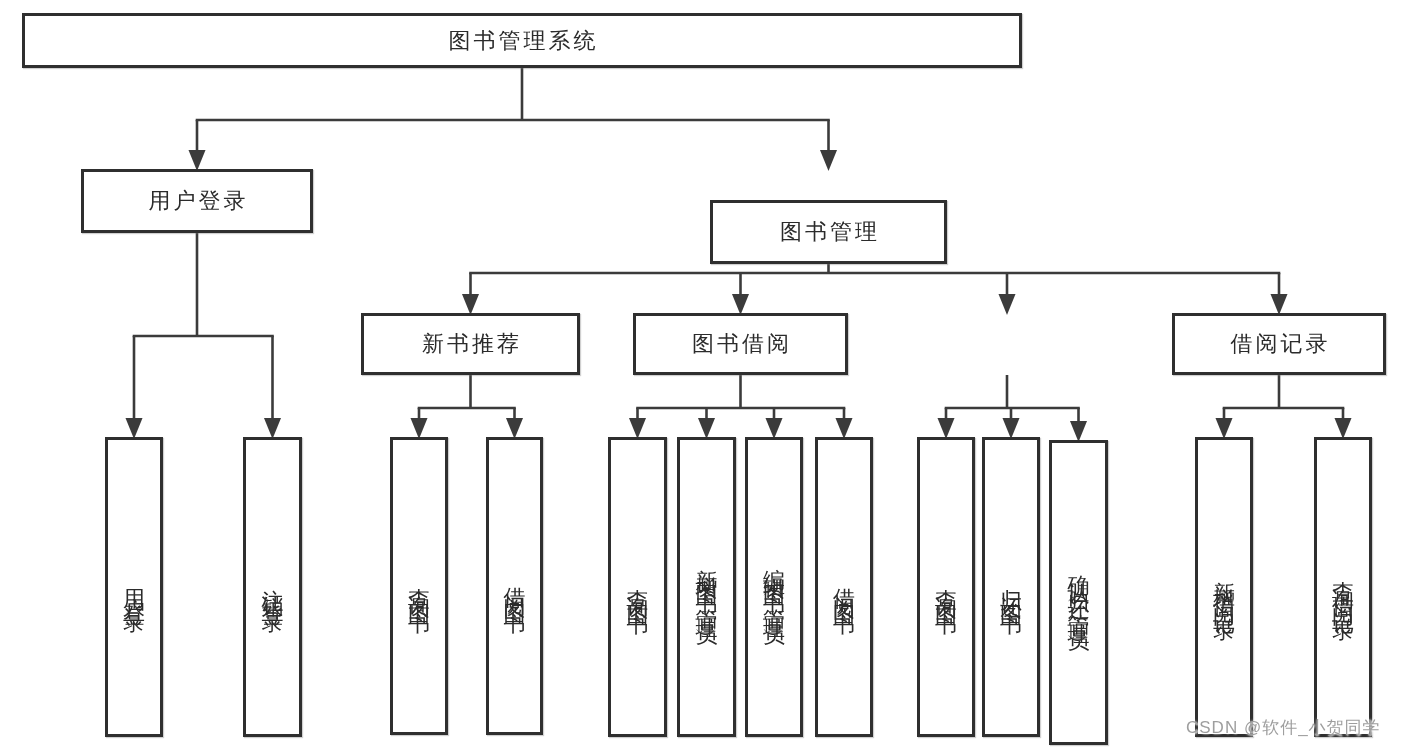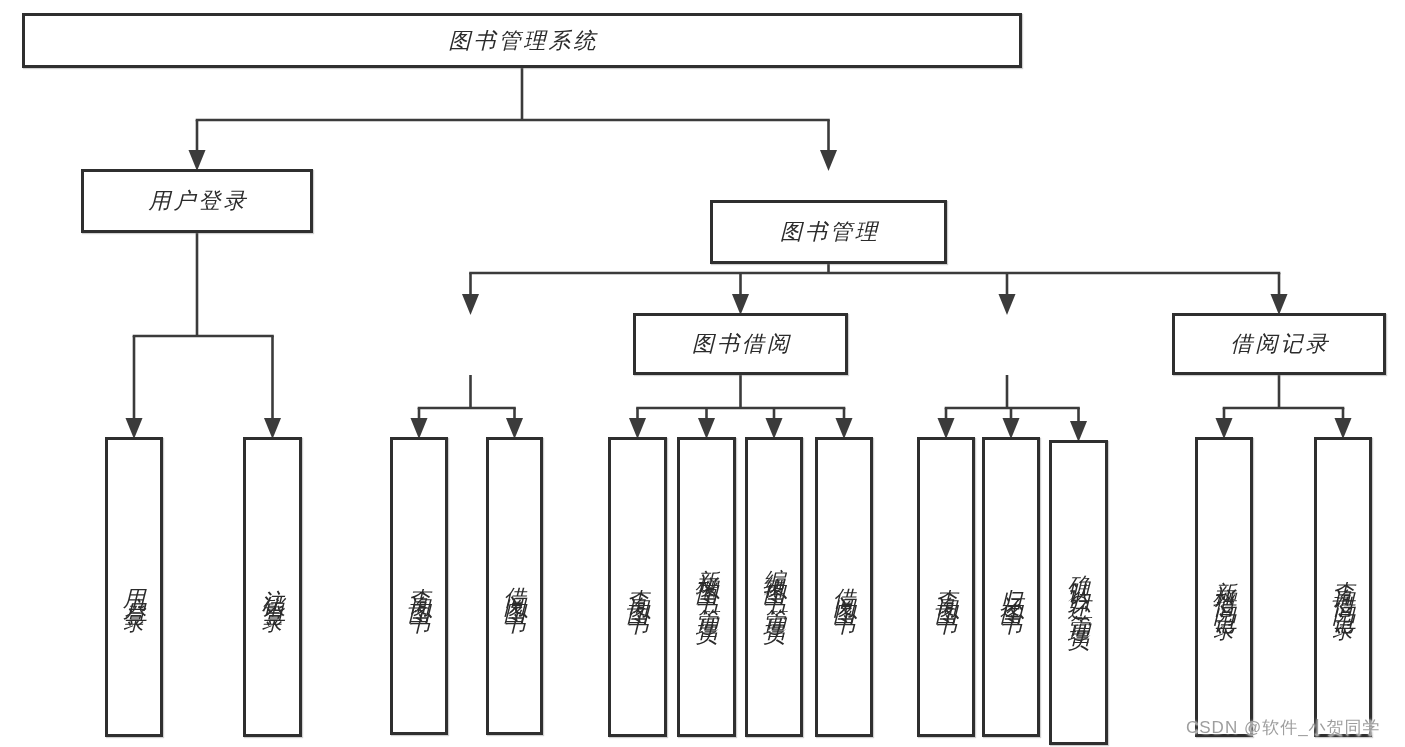--- a/index.html
+++ b/index.html
@@ -25,21 +25,20 @@
   .node {
     position: absolute;
     box-sizing: border-box;
     border: 3px solid #2f2f2f;
     background: #ffffff;
     display: flex;
     align-items: center;
     justify-content: center;
     color: #2b2b2b;
     box-shadow: 1px 1px 1px rgba(120,120,120,0.35);
-    font-style: italic;
   }
   .node span {
     display: block;
     font-size: 22px;
     letter-spacing: 3px;
     line-height: 1;
     white-space: nowrap;
     text-indent: 3px;
   }
   .node.v span {
@@ -122,20 +121,23 @@
   <div id="watermark">CSDN @软件_小贺同学</div>
 <div class="node" style="left: 22px; top: 13px; width: 1000px; height: 55px;">
       <span>图书管理系统</span>
     </div>
     <div class="node" style="left: 81px; top: 169px; width: 232px; height: 64px;">
       <span>用户登录</span>
     </div>
     <div class="node" style="left: 710px; top: 169px; width: 237px; height: 64px; margin-top: 31px;">
       <span>图书管理</span>
     </div>
+    <div class="node" style="left: 361px; top: 313px; width: 219px; height: 62px;">
+      <span>新书推荐</span>
+    </div>
     <div class="node" style="left: 633px; top: 313px; width: 215px; height: 62px;">
       <span>图书借阅</span>
     </div>
     <div class="node" style="left: 1172px; top: 313px; width: 214px; height: 62px;">
       <span>借阅记录</span>
     </div>
     <div class="node v" style="left: 105px; top: 437px; width: 58px; height: 300px;">
       <span>用户登录</span>
     </div>
     <div class="node v" style="left: 243px; top: 437px; width: 59px; height: 300px;">

